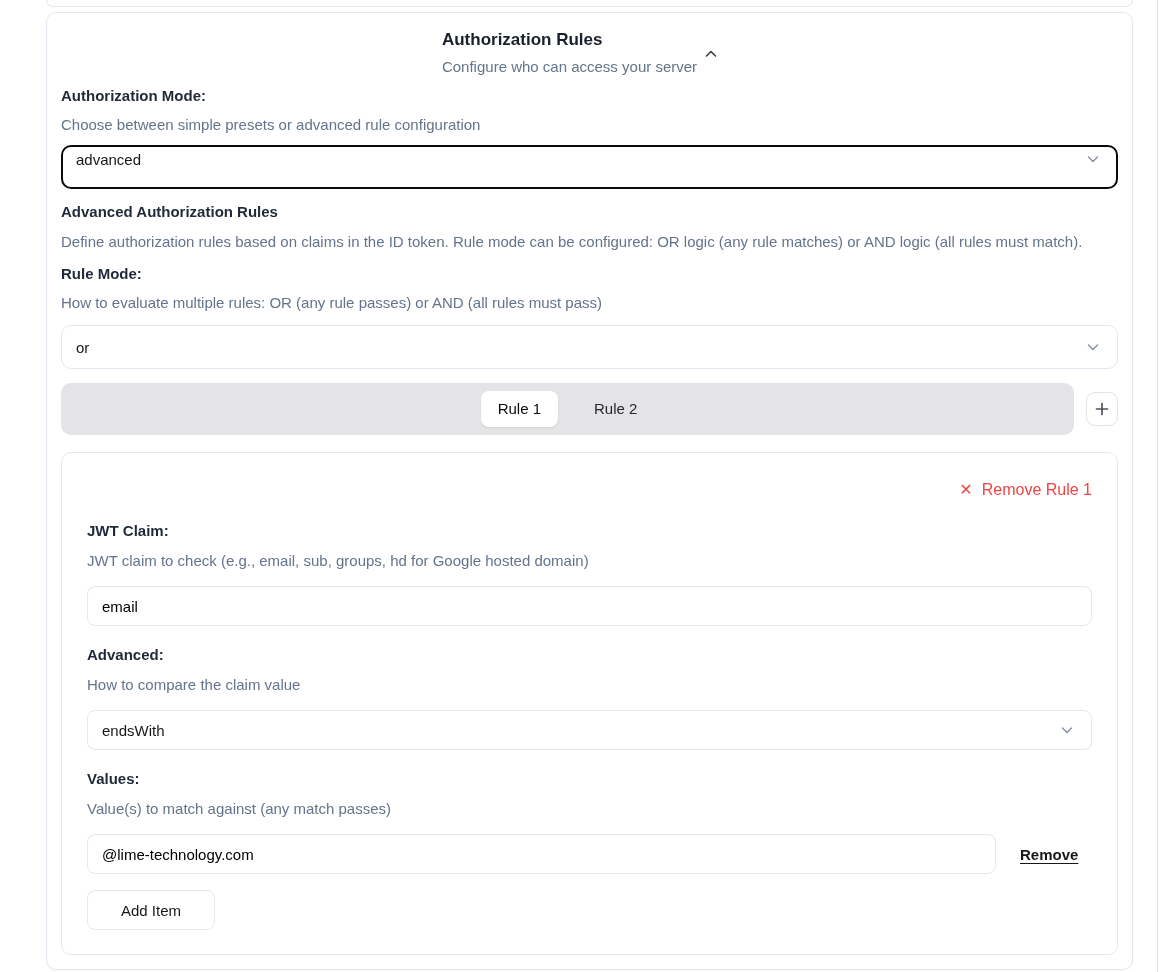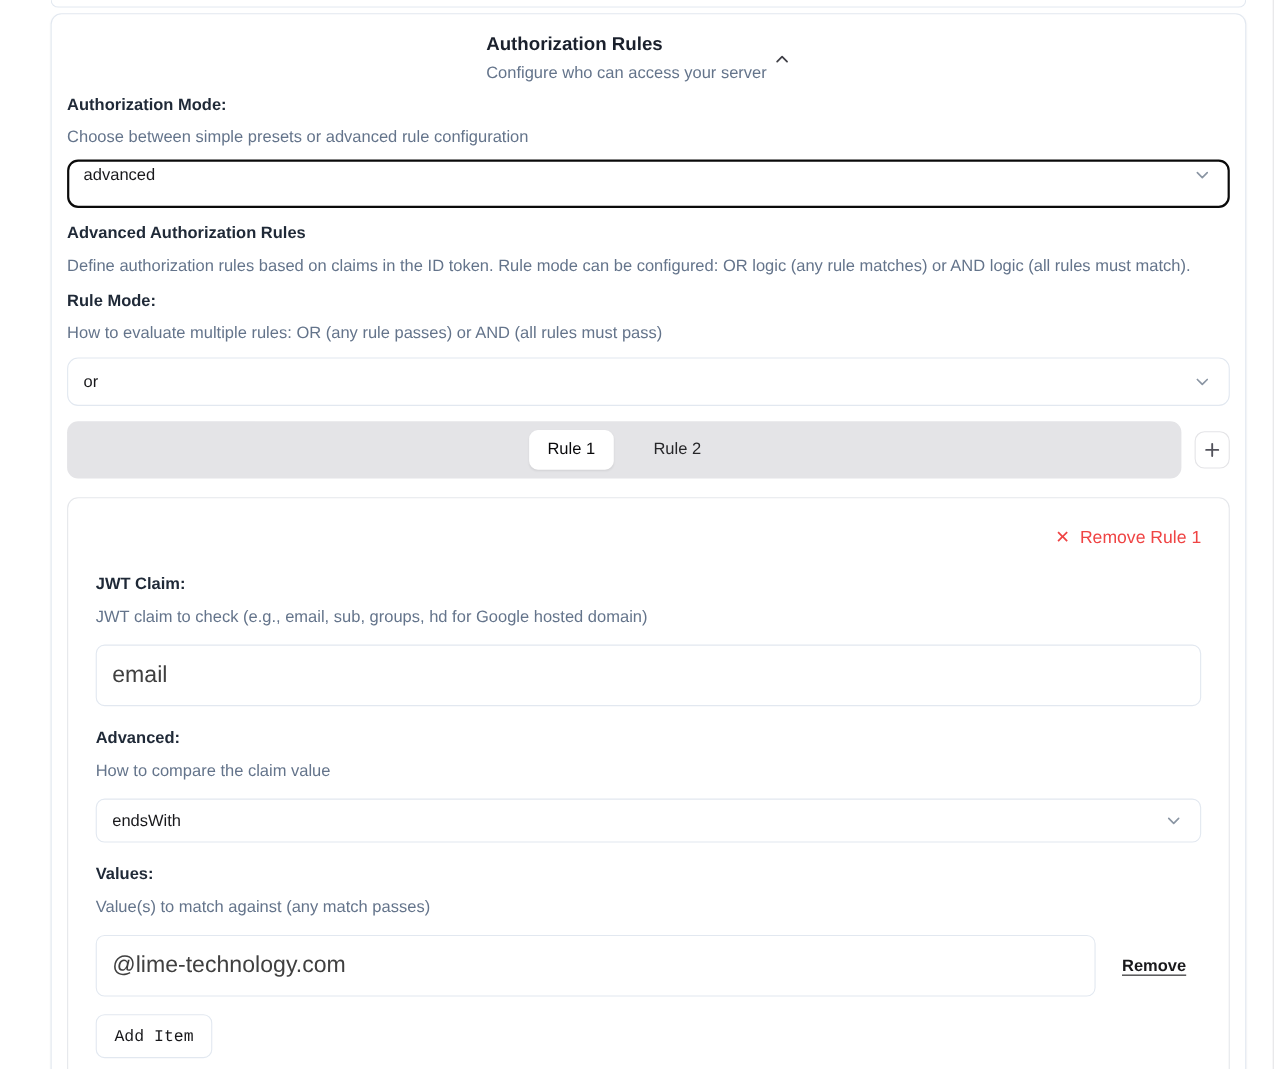--- a/index.html
+++ b/index.html
@@ -77,37 +77,37 @@
   .remove-rule-btn {
     display: flex; align-items: center; gap: 9px;
     background: none; border: none; cursor: pointer;
     color: #ef4444; font-size: 16px; font-weight: 500; line-height: 24px;
     font-family: inherit;
   }
   .rule-card .field-label { margin-top: 19px; }
   .rule-card .field-label + .field-desc { margin-top: 10px; }
 
   .text-input {
-    margin-top: 15px; display: block; width: 100%; height: 56px;
+    margin-top: 15px; display: block; width: 100%; height: 40px;
     border: 1px solid #e2e8f0; border-radius: 8px;
-    padding: 0 14px; font-size: 21px; color: #404040;
+    padding: 0 14px; font-size: 15px; color: #000000;
     font-family: inherit; background: #fff; outline: none;
   }
   .select.small { height: 40px; border-radius: 8px; margin-top: 15px; }
 
   .value-row { margin-top: 15px; display: flex; align-items: center; }
   .value-row .text-input { margin-top: 0; width: 909px; flex: 0 0 909px; }
   .remove-link {
     margin-left: 24px; font-size: 15px; font-weight: 700; color: #18181b;
     text-decoration: underline; text-underline-offset: 3px; cursor: pointer;
   }
   .add-item-btn {
-    margin-top: 16px; height: 40px; padding: 0 16px;
+    margin-top: 16px; height: 40px; padding: 0 33px;
     border: 1px solid #e2e8f0; border-radius: 8px; background: #fff;
-    font-size: 15px; color: #18181b; font-family: Liberation Mono, monospace; cursor: pointer;
+    font-size: 15px; color: #18181b; font-family: Liberation Sans, sans-serif; cursor: pointer;
   }
 </style>
 </head>
 <body>
 
 <div class="page">
 
   <div class="card-prev"></div>
 
   <div class="card-main">

